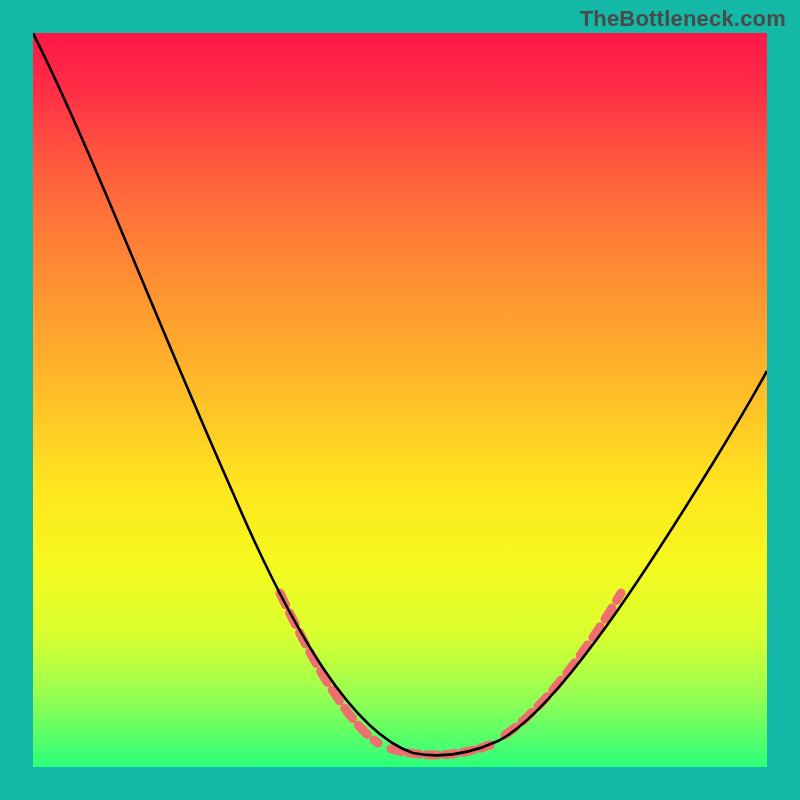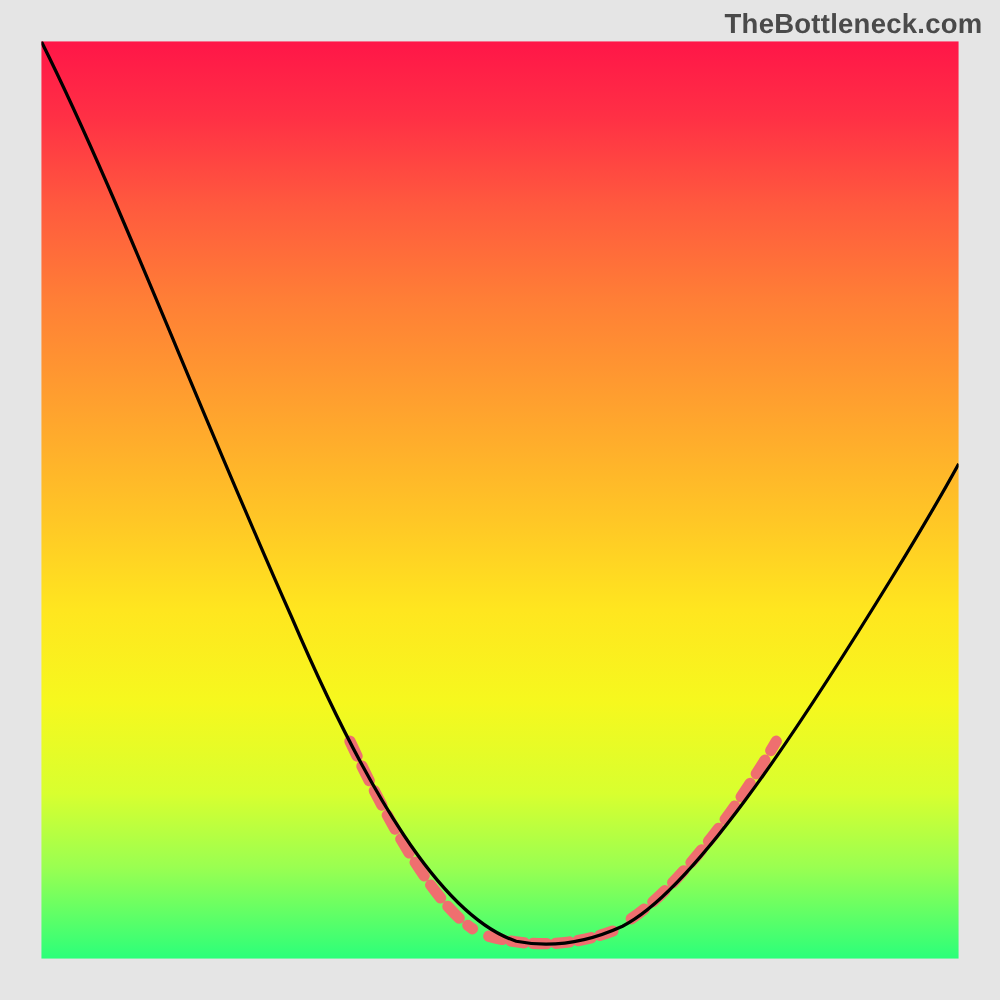--- a/index.html
+++ b/index.html
@@ -1,20 +1,20 @@
 <!DOCTYPE html>
 <html><head>
 <meta charset="utf-8">
 <style>
   * { margin: 0; padding: 0; box-sizing: border-box; }
   html, body { width: 800px; height: 800px; overflow: hidden; }
   .container {
     width: 800px;
     height: 800px;
-    background: #e5e5e5;
+    background: #14b8a6;
     position: relative;
   }
   .watermark {
     position: absolute;
     top: 6px;
     right: 14px;
     font-family: Arial, Helvetica, sans-serif;
     font-size: 22px;
     font-weight: 600;
     color: #4a4a4a;

